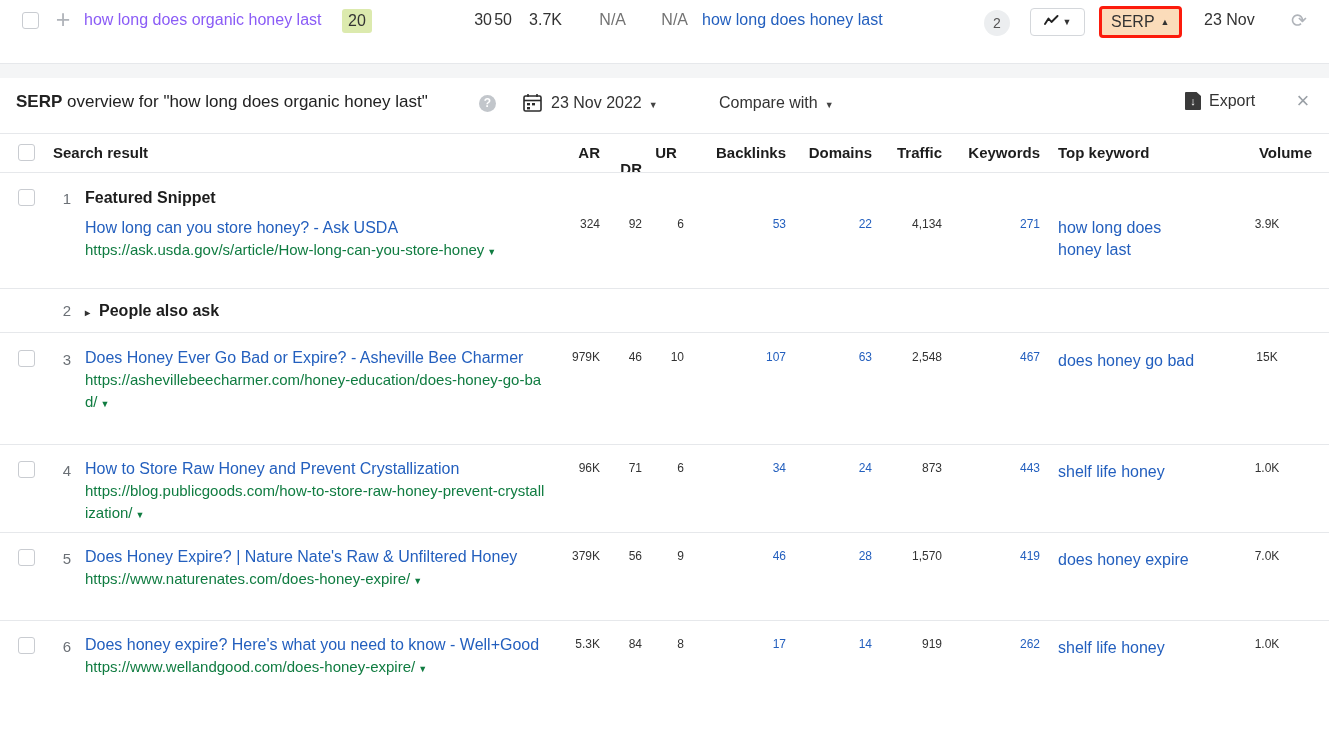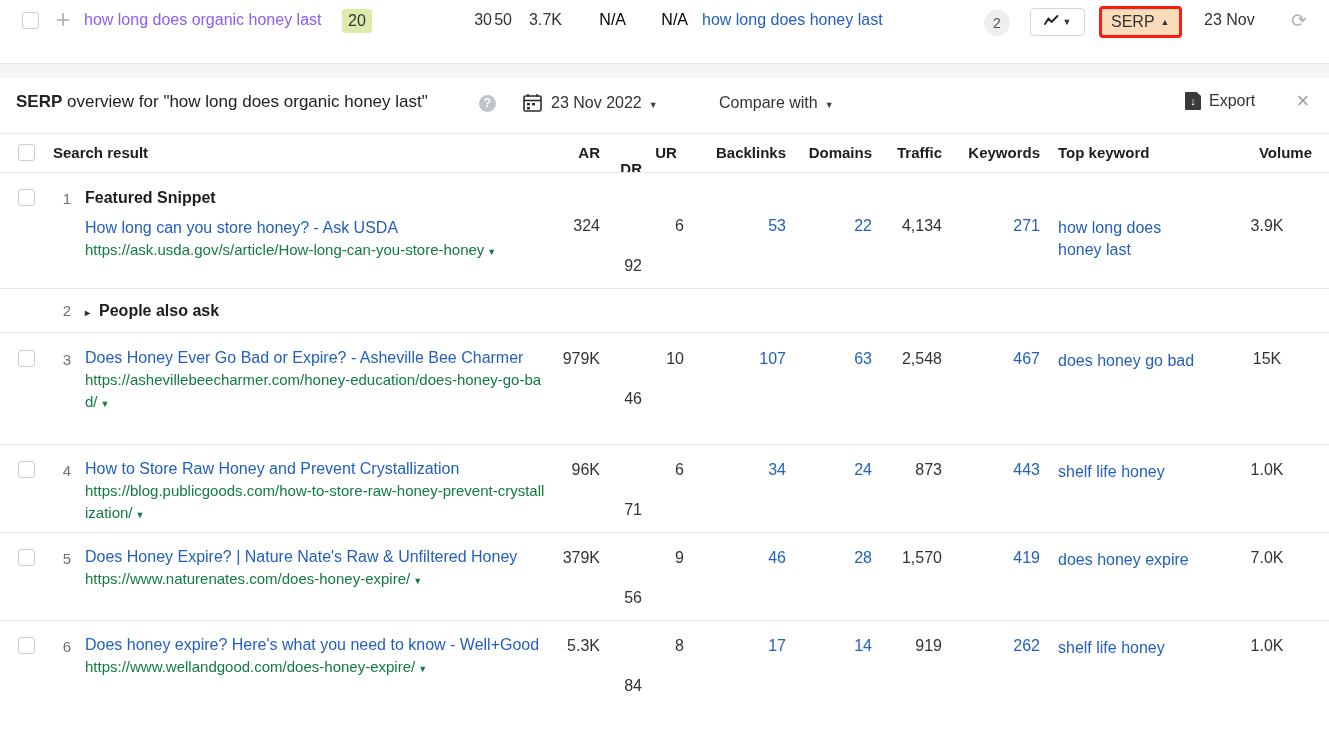--- a/index.html
+++ b/index.html
@@ -16,21 +16,21 @@
   .checkbox {
     width: 17px; height: 17px;
     border: 1px solid #c9ccd1;
     border-radius: 3px;
     background: #fff;
     flex: 0 0 auto;
     cursor: pointer;
   }
   .num-cell { text-align: right; font-size: 16px; color: #333; white-space: nowrap; }
   .link-num { color: #235fbe; }
-  .na { color: #000000; }
+  .na { color: #737373; }
 
   
   #kw-row {
     position: relative;
     height: 64px;
     border-bottom: 1px solid #e6e8eb;
     background: #fff;
   }
   #kw-row .cellabs { position: absolute; }
 
@@ -188,30 +188,30 @@
   .res-url {
     font-size: 15px; color: #107c41; line-height: 22px;
     cursor: pointer; word-break: break-all;
   }
   .res-url .caret { font-size: 9px; color: #107c41; margin-left: 3px; }
   .paa-arrow {
     font-size: 10px; color: #333; margin-right: 9px;
   }
 
   .c-ar  { left: 560px; width: 40px; text-align: right; }
-  .c-dr  { left: 606px; width: 36px; text-align: right; margin-top: 40px; }
+  .c-dr  { left: 606px; width: 36px; text-align: right; }
   .c-ur  { left: 648px; width: 36px; text-align: right; }
   .c-bl  { left: 690px; width: 96px; text-align: right; }
   .c-dom { left: 792px; width: 80px; text-align: right; }
   .c-tr  { left: 878px; width: 64px; text-align: right; }
   .c-kw  { left: 948px; width: 92px; text-align: right; }
   .c-topkw { left: 1058px; width: 150px; font-size: 16px; color: #235fbe; line-height: 22px; cursor: pointer; }
   .c-vol { left: 1226px; width: 82px; text-align: center; }
 
-  .cellval { font-size: 16px; }
+  .cellval { font-size: 12px; }
 </style>
 </head>
 <body>
 
 <div id="kw-row">
   <div class="cellabs checkbox kw-checkbox"></div>
   <div class="cellabs plus-icon">+</div>
   <div class="cellabs kw-text">how long does organic honey last</div>
   <div class="cellabs kd-badge">20</div>
   <div class="cellabs num-cell kw-n1">30</div>

